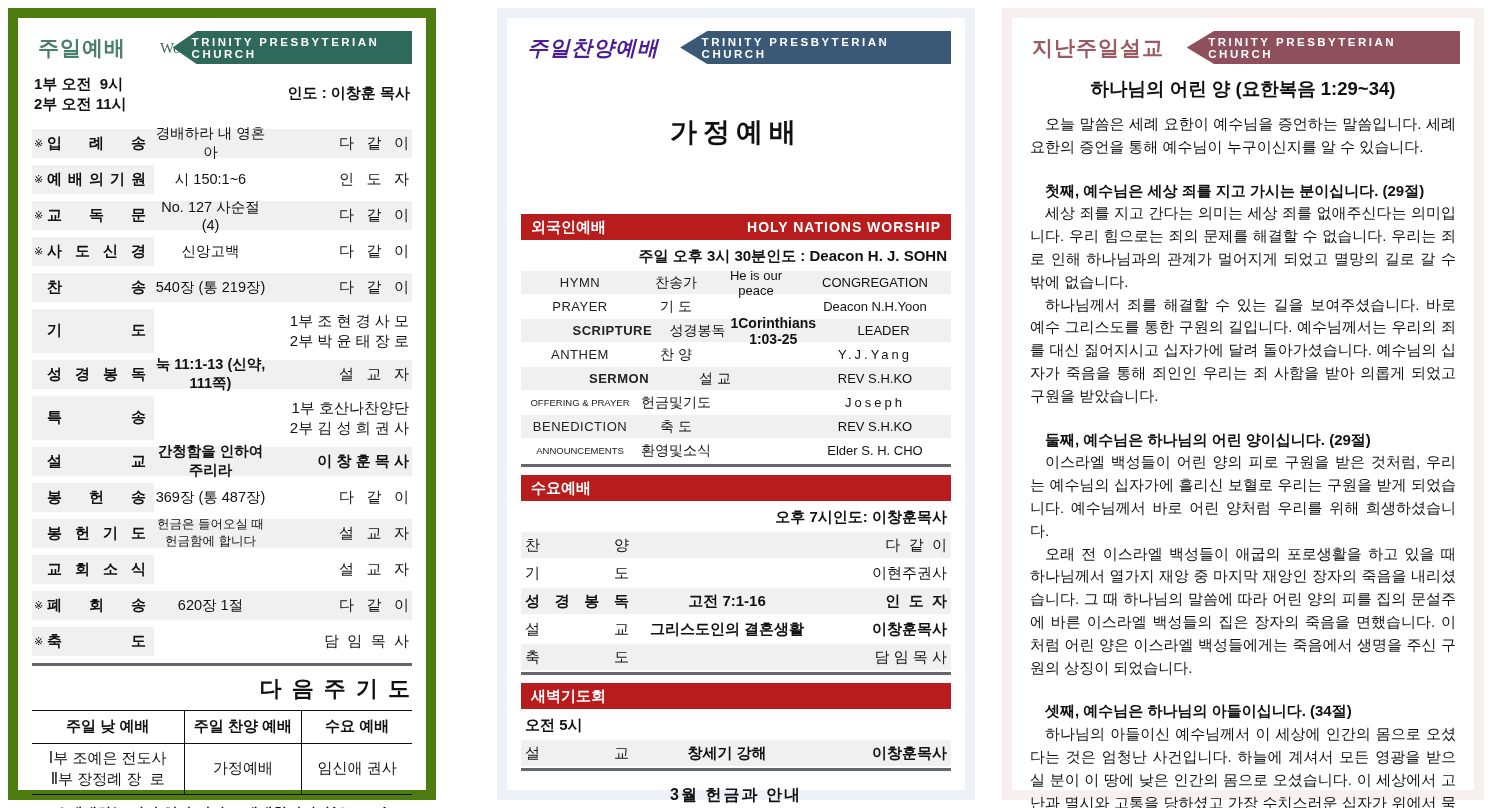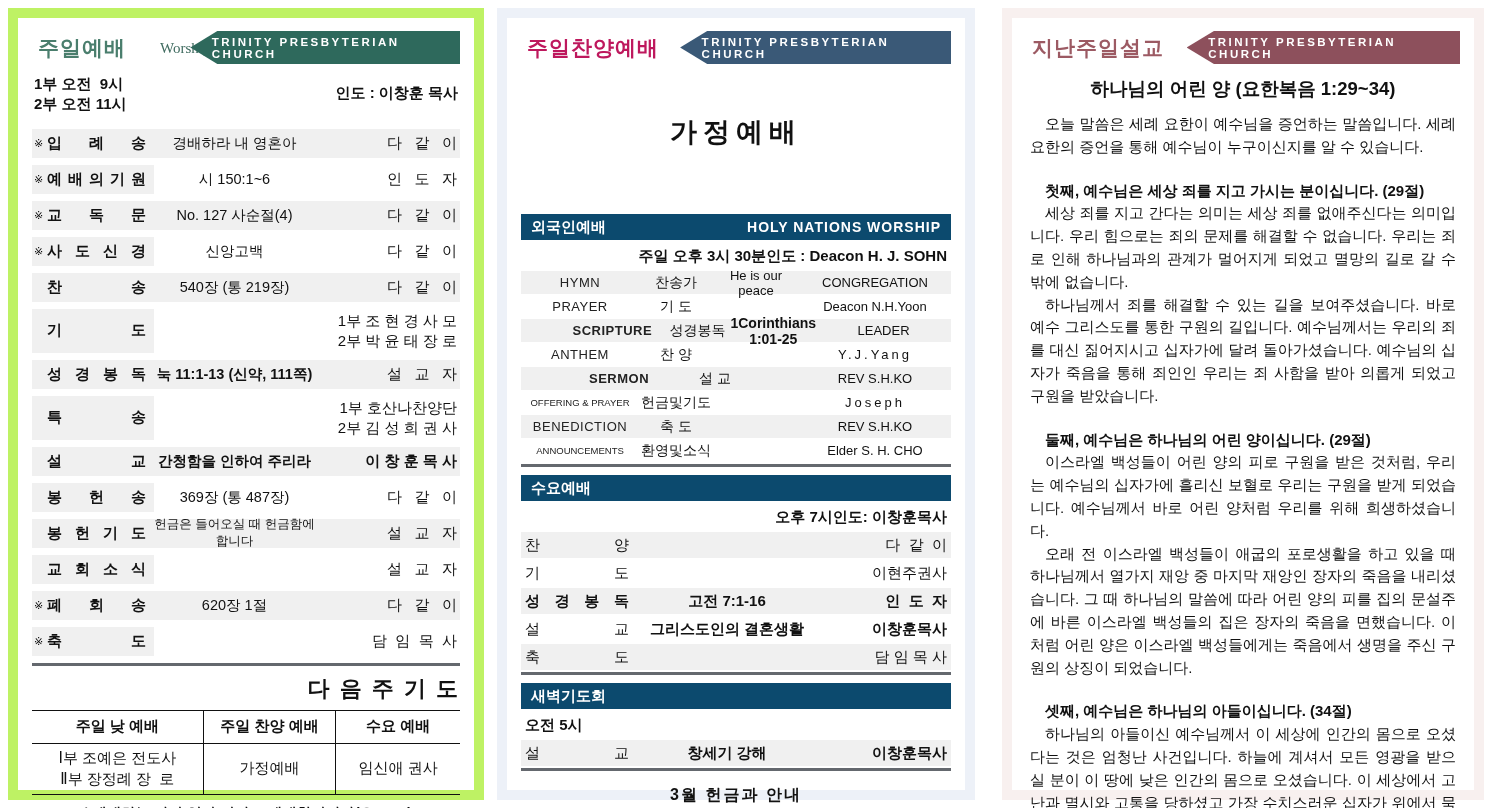--- a/index.html
+++ b/index.html
@@ -1,27 +1,27 @@
 <!DOCTYPE html>
 <html><head>
 <meta charset="utf-8">
 <style>
   html,body{margin:0;padding:0;background:#fff;}
   body{width:1492px;height:808px;overflow:hidden;font-family:"Liberation Sans","DejaVu Sans",sans-serif;color:#111;}
   .stage{position:relative;width:1492px;height:808px;background:#fff;}
   .panel{position:absolute;top:8px;height:792px;}
-  .panel.p1{left:8px;width:476px;background:#bef264;}
+  .panel.p1{left:8px;width:428px;background:#4d7c0f;}
   .panel.p2{left:497px;width:478px;background:#edf1f8;}
   .panel.p3{left:1002px;width:482px;background:#f8f0ef;}
   .card{position:absolute;left:10px;right:10px;top:10px;bottom:10px;background:#fff;padding:8px 14px;box-sizing:border-box;}
 
   
   .head{position:relative;height:44px;}
   .head .ttl{position:absolute;left:6px;top:8px;font-size:21px;font-weight:bold;letter-spacing:1px;}
-  .p1 .ttl{color:#4a7e6d;} .p2 .ttl{color:#be185d;} .p3 .ttl{color:#9c5a63;}
+  .p1 .ttl{color:#4a7e6d;} .p2 .ttl{color:#4c1d95;font-style:italic;} .p3 .ttl{color:#9c5a63;}
   .head .sub{position:absolute;top:14px;font-family:"Liberation Serif","DejaVu Serif",serif;font-size:15px;}
   .p1 .sub{left:128px;color:#3f6b5f;} .p2 .sub{left:168px;color:#2a4a6b;}
   .ribbon{position:absolute;right:0;top:5px;height:33px;width:63%;display:flex;align-items:center;justify-content:center;
           padding-left:5%;box-sizing:border-box;color:#fff;font-size:11.5px;font-weight:bold;letter-spacing:2.5px;
           clip-path:polygon(0 50%,10% 0,100% 0,100% 100%,10% 100%);}
   .p1 .ribbon{background:#2e695c;} .p2 .ribbon{background:#3a5977;} .p3 .ribbon{background:#8d505c;}
 
   
   .meta{display:flex;justify-content:space-between;align-items:flex-start;margin:4px 2px 14px;}
   .meta .times div{font-weight:bold;font-size:15px;line-height:1.35;white-space:pre;}
@@ -44,21 +44,21 @@
   .nw-title{text-align:right;font-weight:bold;font-size:22px;margin:6px 0 6px;letter-spacing:2px;}
   table.nw{width:100%;border-collapse:collapse;font-size:15px;}
   table.nw th{font-weight:bold;border-top:1.6px solid #111;border-bottom:1px solid #111;height:30px;}
   table.nw td{height:48px;text-align:center;border-bottom:1.6px solid #111;vertical-align:middle;}
   table.nw th+th,table.nw td+td{border-left:1px solid #111;}
   table.nw td div{line-height:1.35;white-space:pre;}
   .verse{font-weight:bold;text-align:center;font-size:14.5px;margin-top:9px;white-space:pre;}
 
   
   .main-title{text-align:center;font-weight:bold;font-size:27px;letter-spacing:6px;margin:44px 0 64px;}
-  .sect{height:26px;background:#0c4a6e;color:#fff;font-weight:bold;font-size:15px;display:flex;align-items:center;
+  .sect{height:26px;background:#b91c1c;color:#fff;font-weight:bold;font-size:15px;display:flex;align-items:center;
         justify-content:space-between;padding:0 10px;margin-bottom:4px;}
   .sect .r{font-size:14px;letter-spacing:1px;}
   .hrow{display:flex;justify-content:flex-end;align-items:center;height:25px;font-weight:bold;font-size:15px;padding:0 4px;margin-bottom:2px;}
   .frow{display:flex;align-items:center;height:23px;margin-bottom:1px;font-size:13px;}
   .frow.g{background:#f0f0f0;}
   .fen{width:118px;text-align:center;color:#222;letter-spacing:.5px;}
   .frow.ben .fen{font-weight:bold;padding-left:39px;}
   .frow.sen .fen{font-size:9.5px;letter-spacing:0;}
   .fkr{width:74px;text-align:center;font-size:14px;}
   .fcnt{flex:1;text-align:center;}
@@ -296,21 +296,21 @@
           </div>
         <div class="frow">
             <span class="fen">PRAYER</span>
             <span class="fkr">기 도</span>
             <span class="fcnt"></span>
             <span class="fwho">Deacon N.H.Yoon</span>
           </div>
         <div class="frow g ben bct">
             <span class="fen">SCRIPTURE</span>
             <span class="fkr">성경봉독</span>
-            <span class="fcnt">1Corinthians 1:01-25</span>
+            <span class="fcnt">1Corinthians 1:03-25</span>
             <span class="fwho">LEADER</span>
           </div>
         <div class="frow">
             <span class="fen">ANTHEM</span>
             <span class="fkr">찬 양</span>
             <span class="fcnt"></span>
             <span class="fwho ls">Y.J.Yang</span>
           </div>
         <div class="frow g ben">
             <span class="fen">SERMON</span>

